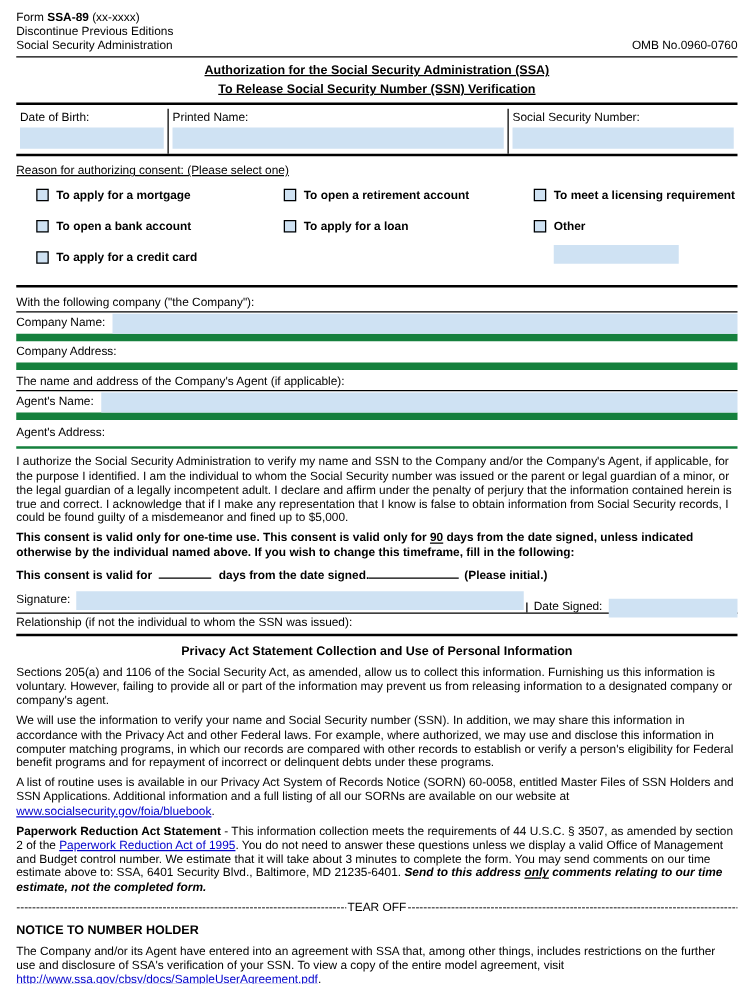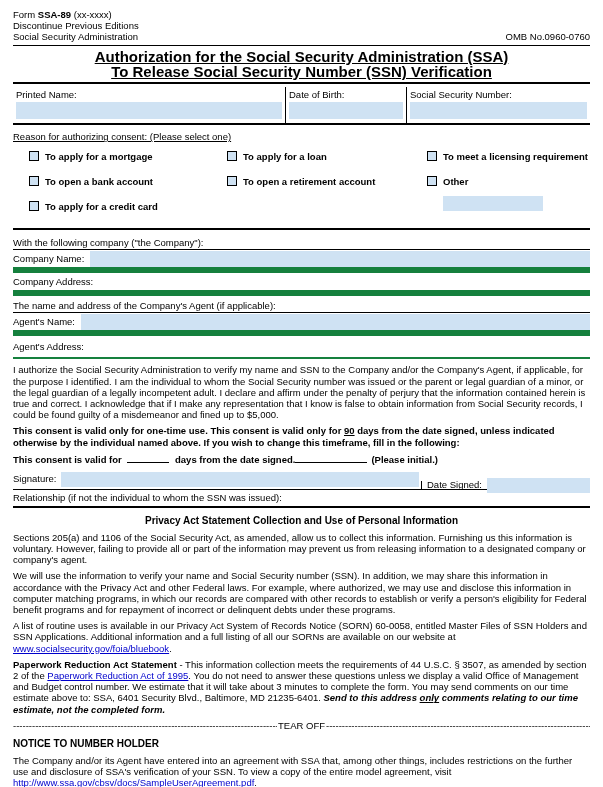--- a/index.html
+++ b/index.html
@@ -7,21 +7,21 @@
   body{width:603px;height:787px;font-family:"Liberation Sans","DejaVu Sans",sans-serif;color:#000;}
   .page{width:603px;height:787px;padding:9px 13px 4px 13px;overflow:hidden;font-size:9.5px;line-height:1.18;}
   .hr{height:1px;background:#000;margin:3px 0;}
   .hr.thick{height:2px;}
   
   .header{display:flex;justify-content:space-between;align-items:flex-end;}
   .header-left div{line-height:11px;}
   .header-right{font-size:9.5px;}
   b{font-weight:bold}
   
-  .title{text-align:center;font-weight:bold;font-size:15px;line-height:15px;margin:2px 0 1px 0;}
+  .title{text-align:center;font-weight:bold;font-size:10px;line-height:15px;margin:2px 0 1px 0;}
   .title div{text-decoration:underline;}
   
   .identity-row{display:flex;border-bottom:2px solid #000;}
   .identity-cell{padding:2px 3px 4px 3px;display:flex;flex-direction:column;}
   .identity-cell + .identity-cell{border-left:1px solid #000;}
   .c1{width:272px}.c2{width:121px}.c3{flex:1}
   .field{background:#cfe2f3;}
   .field.ghost{background:transparent;}
   .identity-cell .field{height:17px;margin-top:2px;}
   
@@ -76,26 +76,26 @@
   </div>
   <div class="hr"></div>
 
   <div class="title">
     <div>Authorization for the Social Security Administration (SSA)</div>
     <div>To Release Social Security Number (SSN) Verification</div>
   </div>
   <div class="hr thick"></div>
 
   <div class="identity-row">
+    <div class="identity-cell c2">
+      <span>Date of Birth:</span>
+      <div class="field"></div>
+    </div>
     <div class="identity-cell c1">
       <span>Printed Name:</span>
-      <div class="field"></div>
-    </div>
-    <div class="identity-cell c2">
-      <span>Date of Birth:</span>
       <div class="field"></div>
     </div>
     <div class="identity-cell c3">
       <span>Social Security Number:</span>
       <div class="field"></div>
     </div>
   </div>
 
   <div class="reason-prompt">Reason for authorizing consent: (Please select one)</div>
   <div class="cb-grid">
@@ -109,25 +109,25 @@
           <span>To open a bank account</span>
         </div>
       <div class="cbrow">
           <span class="cb"></span>
           <span>To apply for a credit card</span>
         </div>
     </div>
     <div class="cb-col cb-col2">
       <div class="cbrow">
           <span class="cb"></span>
+          <span>To open a retirement account</span>
+        </div>
+      <div class="cbrow">
+          <span class="cb"></span>
           <span>To apply for a loan</span>
-        </div>
-      <div class="cbrow">
-          <span class="cb"></span>
-          <span>To open a retirement account</span>
         </div>
     </div>
     <div class="cb-col cb-col3">
       <div class="cbrow">
           <span class="cb"></span>
           <span>To meet a licensing requirement</span>
         </div>
       <div class="cbrow">
           <span class="cb"></span>
           <span>Other</span>

